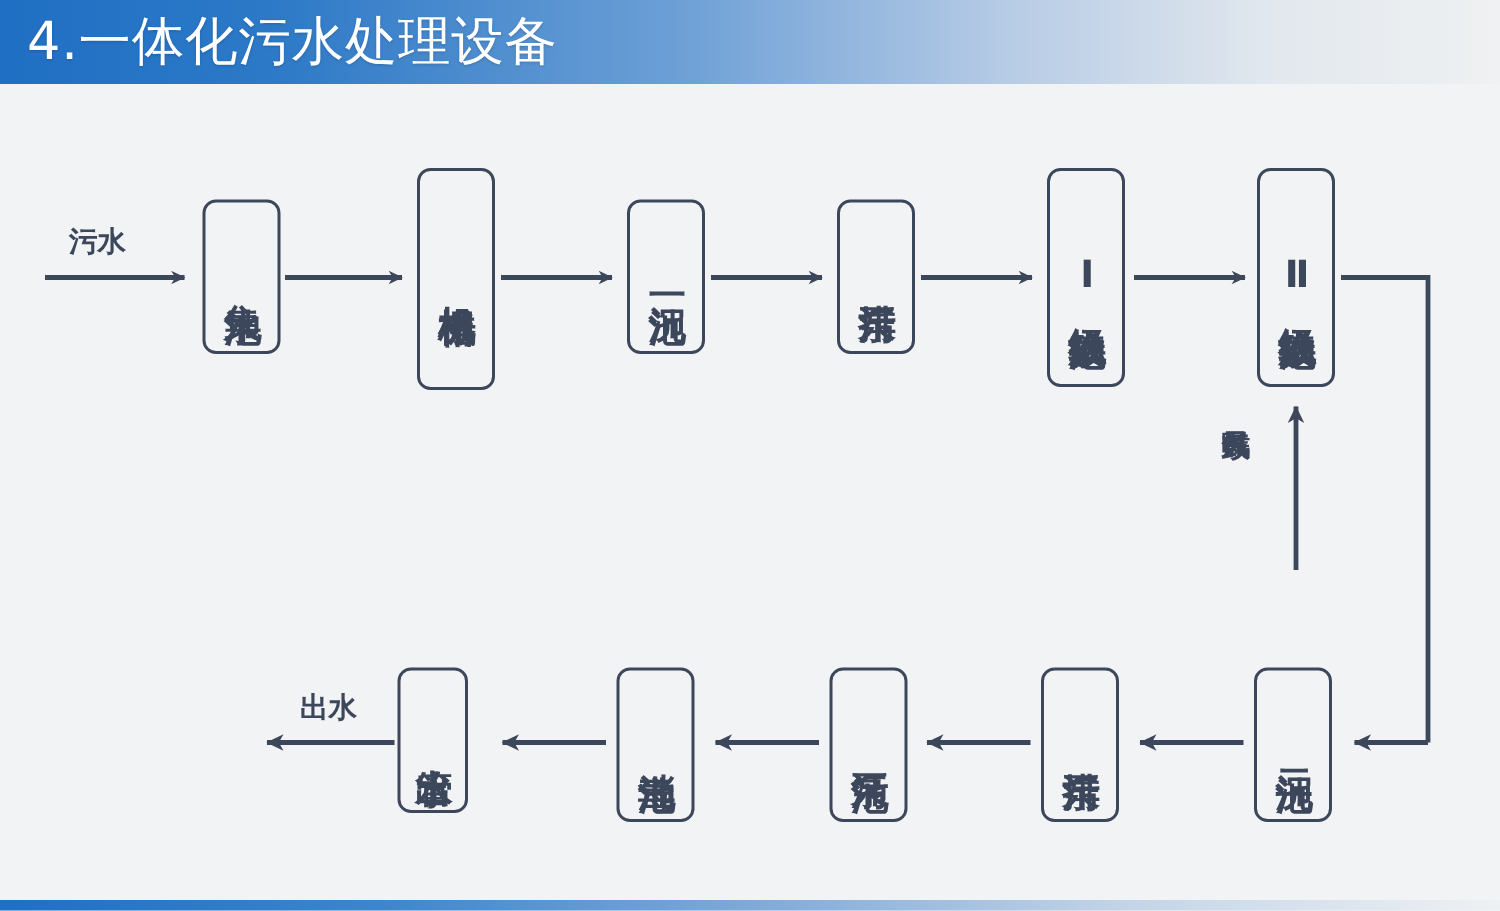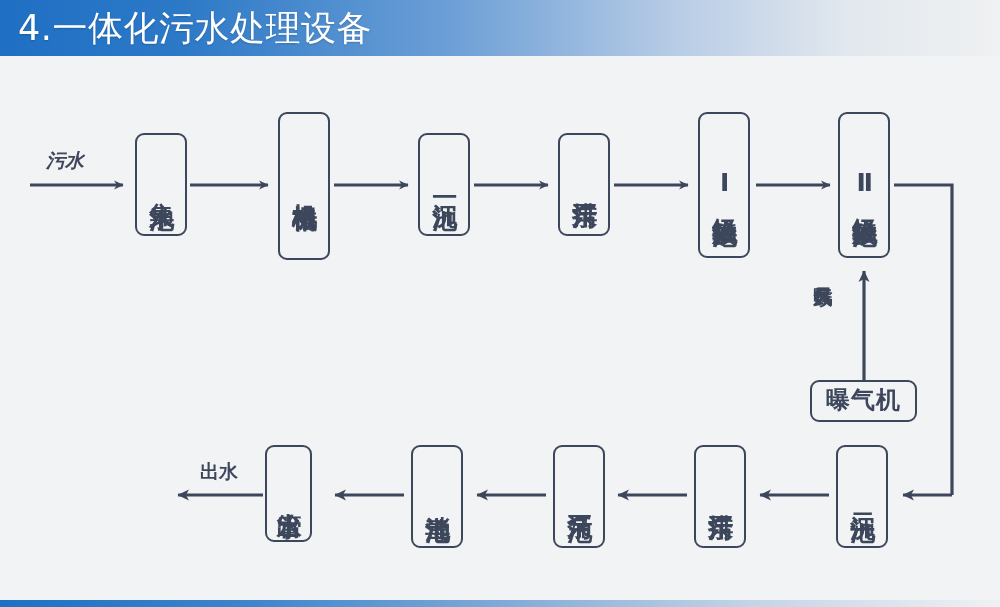--- a/index.html
+++ b/index.html
@@ -119,32 +119,31 @@
     <div class="node vert" style="left:418px;top:77px;width:52px;height:103px;">一沉池</div>
 
     <div class="node vert" style="left:558px;top:77px;width:52px;height:103px;">排污泵</div>
 
     <div class="node vert" style="left:698px;top:56px;width:52px;height:146px;">Ⅰ级接触池</div>
 
     <div class="node vert" style="left:838px;top:56px;width:52px;height:146px;">Ⅱ级接触池</div>
 
     <div class="flabel vert" style="left:814px;top:216px;height:100px;">鼓风曝气</div>
 
-    <div class="node horiz" style="left:810px;top:324px;width:107px;height:42px;font-size:24px;">曝气机</div>
 
     <div class="node vert" style="left:836px;top:389px;width:52px;height:103px;">二沉池</div>
 
     <div class="node vert" style="left:694px;top:389px;width:52px;height:103px;">排污泵</div>
 
     <div class="node vert" style="left:553px;top:389px;width:52px;height:103px;">污泵池</div>
 
     <div class="node vert" style="left:411px;top:389px;width:52px;height:103px;">消毒池</div>
 
     <div class="node vert" style="left:265px;top:389px;width:47px;height:97px;">出水管</div>
 
-    <div class="flabel" style="left:46px;top:92px;font-style:italic;">污水</div>
+    <div class="flabel" style="left:46px;top:92px;">污水</div>
 
     <div class="flabel" style="left:200px;top:403px;font-family:Liberation Serif, serif;">出水</div>
 
   </div>
 
   <div class="footer-bar"></div>
 </div>
 
 </body></html>

